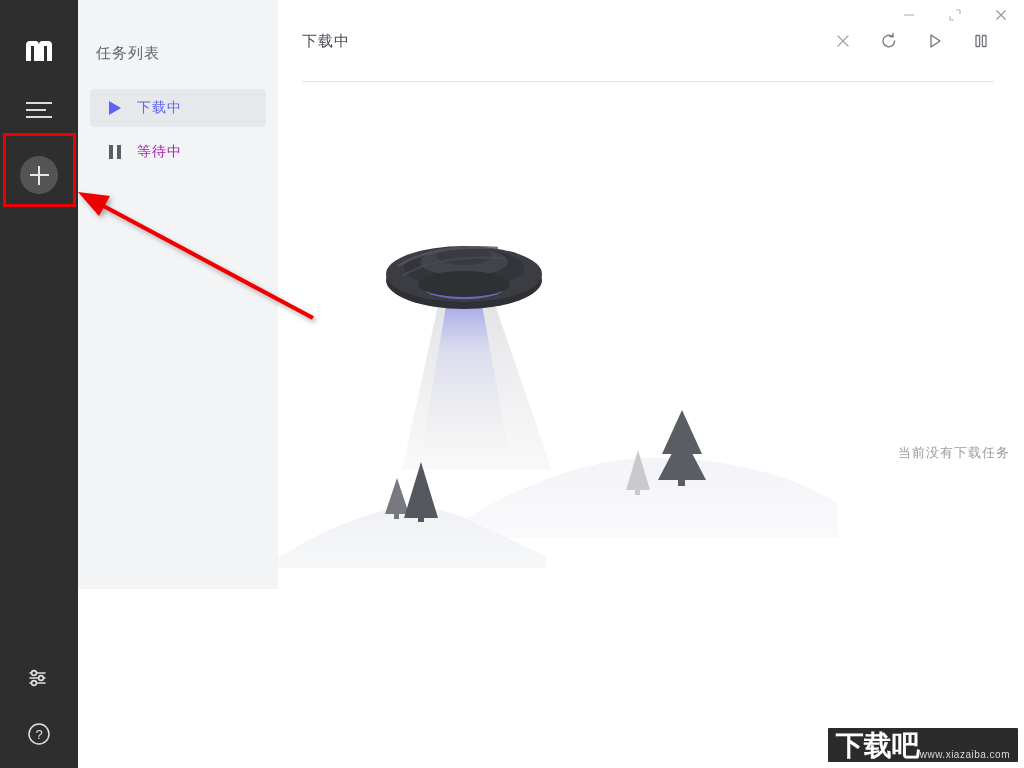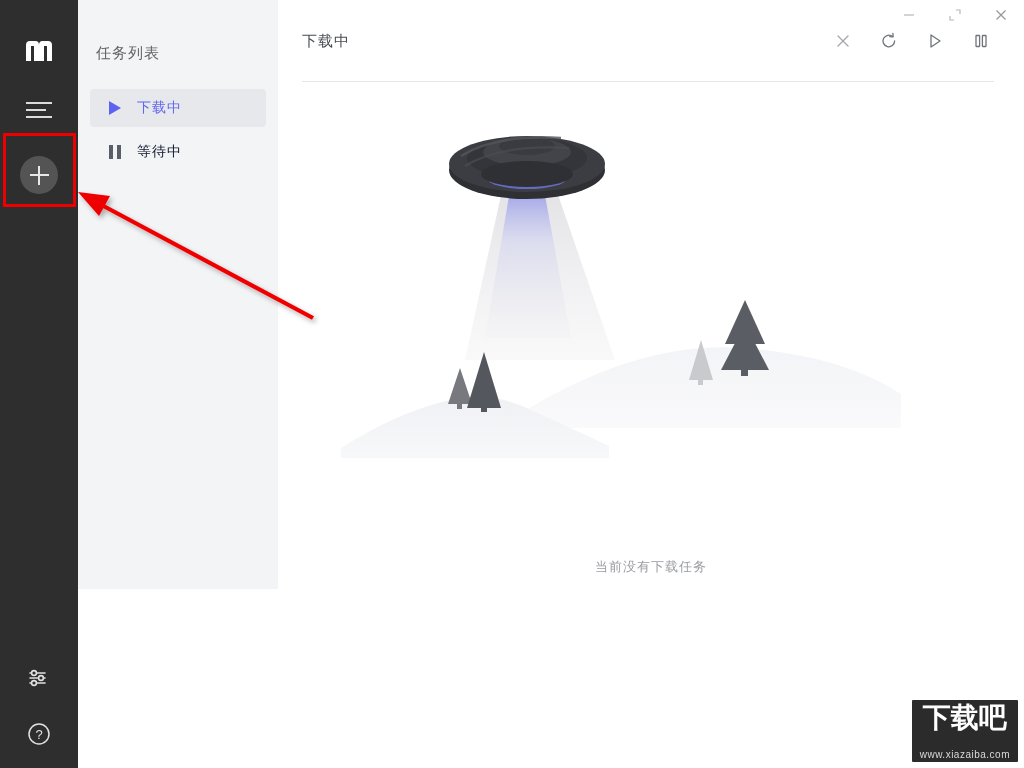--- a/index.html
+++ b/index.html
@@ -84,21 +84,21 @@
     margin-bottom:26px;
   }
   .nav-item {
     height:38px;
     margin:0 12px 6px 12px;
     border-radius:4px;
     display:flex; align-items:center;
     padding-left:17px;
     cursor:pointer;
     font-size:14px;
-    color:#0f172a;
+    color:#a21caf;
   }
   .nav-item.active { background:#e6e8ec; color:#6266f0; }
   .nav-ico {
     width:16px; height:16px;
     margin-right:14px;
     display:flex; align-items:center; justify-content:center;
     flex:0 0 16px;
   }
   .nav-label { letter-spacing:1px; }
 
@@ -154,21 +154,21 @@
   }
   .win-btn {
     width:46px; height:30px;
     display:flex; align-items:center; justify-content:center;
     cursor:pointer;
   }
 
   
   .empty {
     flex:1;
-    display:flex; flex-direction:column;
+    display:flex; flex-direction:row;
     align-items:center; justify-content:flex-start;
     padding-top:46px;
   }
   .empty-illus { width:620px; height:420px; }
   .empty-text {
     font-size:13px; color:#9a9ca2;
     letter-spacing:1px;
     margin-top:10px;
   }
 
@@ -192,21 +192,21 @@
   
   .watermark {
     position:absolute;
     right:6px; bottom:6px;
     z-index:45;
     display:flex; flex-direction:column; align-items:center;
   }
   .wm-box {
     background:#2b2b2b;
     padding:4px 8px 2px 8px;
-    display:flex; flex-direction:column; align-items:center;
+    display:flex; align-items:center;
     border-radius:1px;
   }
   .wm-main {
     color:#ffffff;
     font-size:28px;
     font-weight:bold;
     letter-spacing:0px;
     line-height:1;
     font-family:"DejaVu Sans","Liberation Sans",sans-serif;
   }

